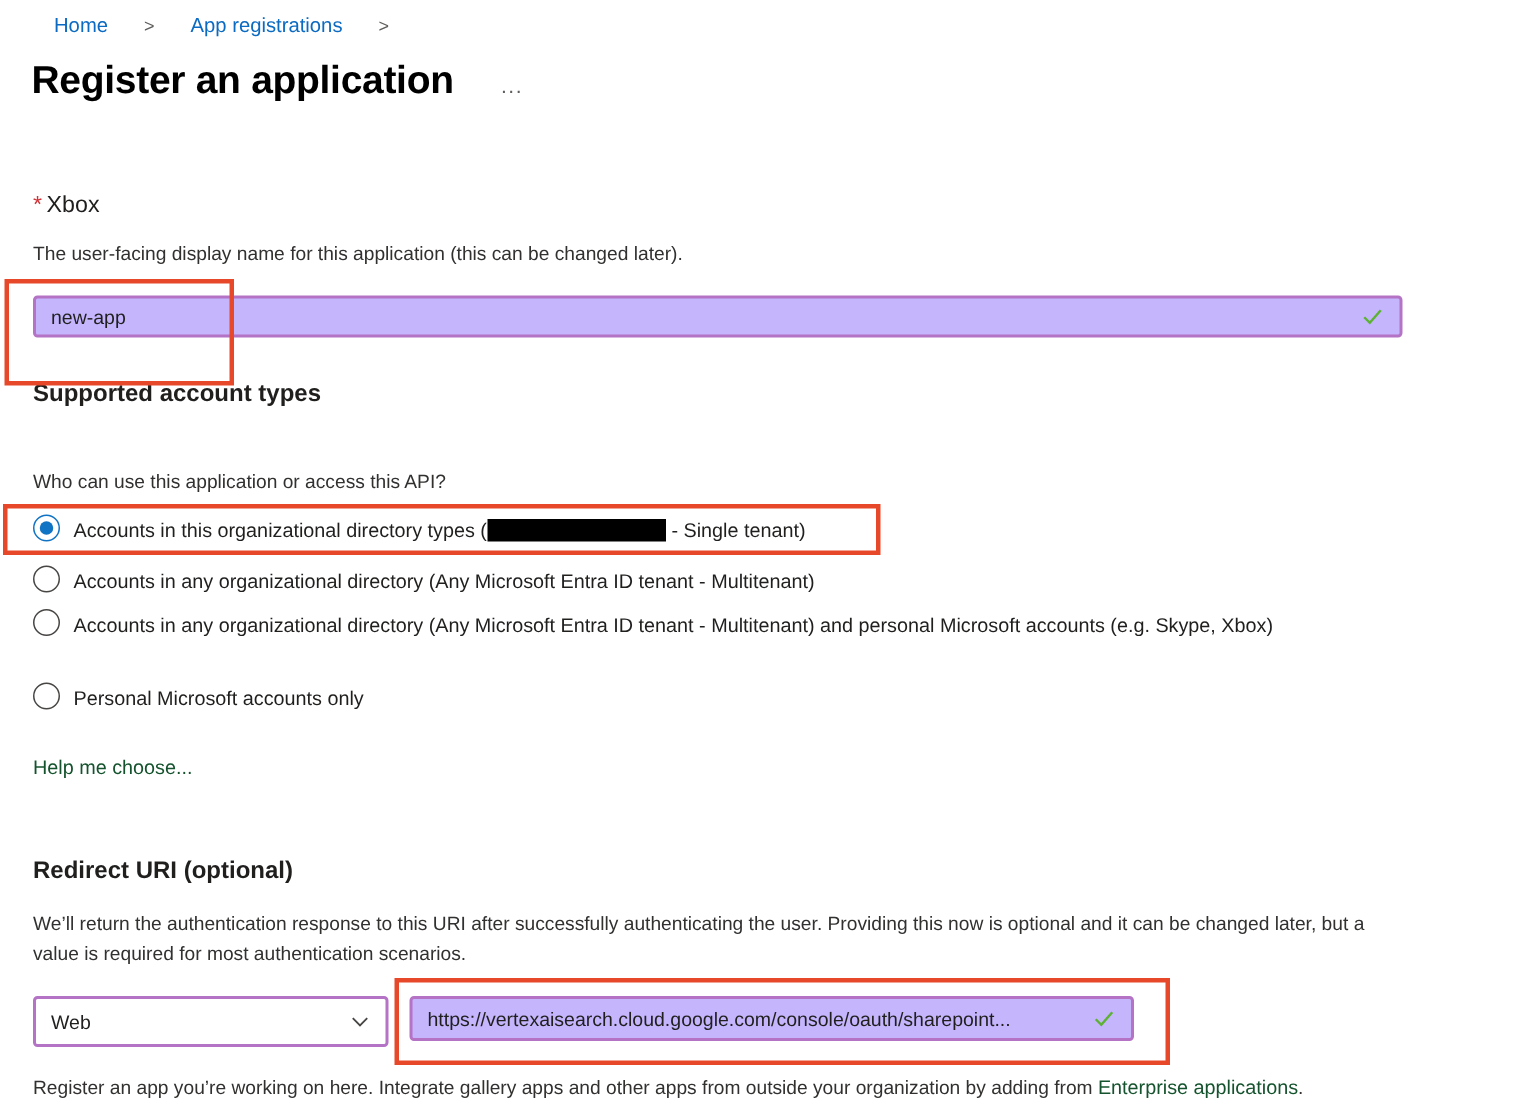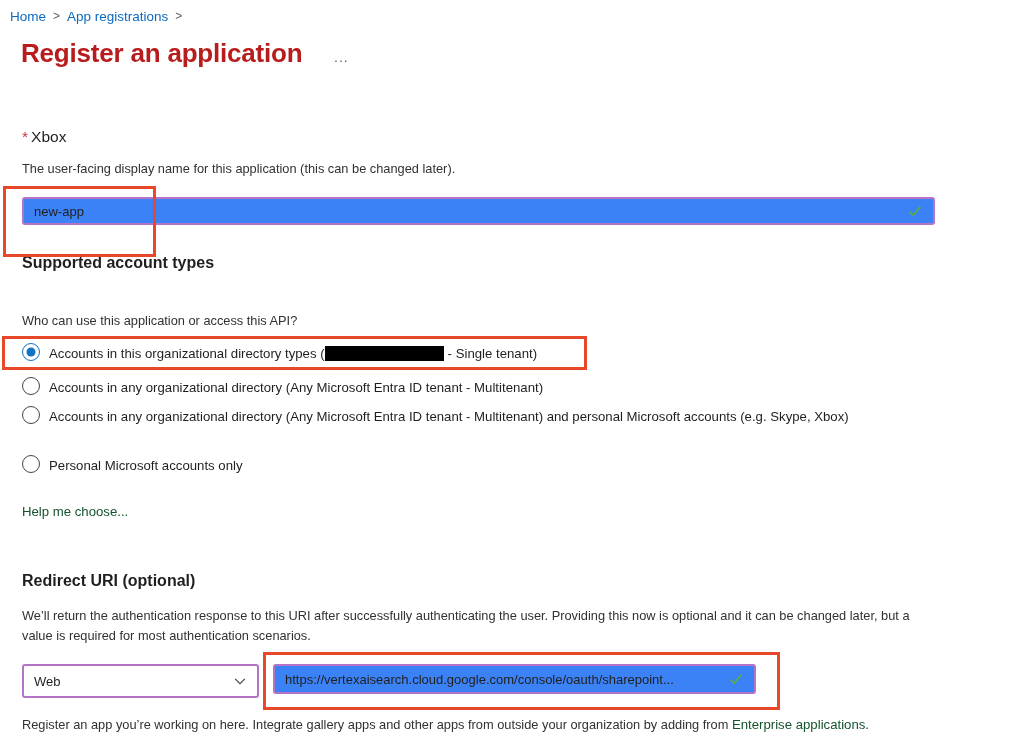--- a/index.html
+++ b/index.html
@@ -7,40 +7,40 @@
   body {
     position: relative;
     background: #ffffff;
     font-family: "Liberation Sans", "DejaVu Sans", sans-serif;
     color: #323130;
     overflow: hidden;
   }
   .abs { position: absolute; }
 
   
-  .breadcrumb { top: 9px; left: 10px; font-size: 13.5px; display: flex; align-items: flex-start; gap: 7px; }
+  .breadcrumb { top: 9px; left: 36px; font-size: 13.5px; display: flex; align-items: flex-end; gap: 24px; }
   .crumb-link { color: #0b6ac1; text-decoration: none; cursor: pointer; }
   .crumb-sep { color: #605e5c; font-size: 12px; }
 
   
-  .page-title { top: 38px; left: 21px; font-size: 26px; font-weight: bold; color: #b91c1c; letter-spacing: -0.2px; }
+  .page-title { top: 38px; left: 21px; font-size: 26px; font-weight: bold; color: #000000; letter-spacing: -0.2px; }
   .more-menu { top: 49px; left: 334px; color: #605e5c; font-size: 14px; letter-spacing: 1px; cursor: pointer; }
 
   
   .field-label { top: 128px; left: 22px; font-size: 15.5px; color: #201f1e; }
   .req { color: #d13438; margin-right: 3px; }
   .field-desc { top: 161px; left: 22px; font-size: 12.8px; color: #323130; }
 
   .section-heading { font-size: 16px; color: #201f1e; }
 
   
   .txt-input {
     border: 2px solid #b473c5;
     border-radius: 3px;
-    background: #3b82f6;
+    background: #c4b5fd;
     display: flex;
     align-items: center;
     font-size: 13px;
     color: #201f1e;
     padding: 0 10px;
   }
   .name-input { top: 197px; left: 22px; width: 913px; height: 28px; }
   .input-grow { flex: 1; }
   .check-icon { width: 16px; height: 16px; flex: none; }
 

